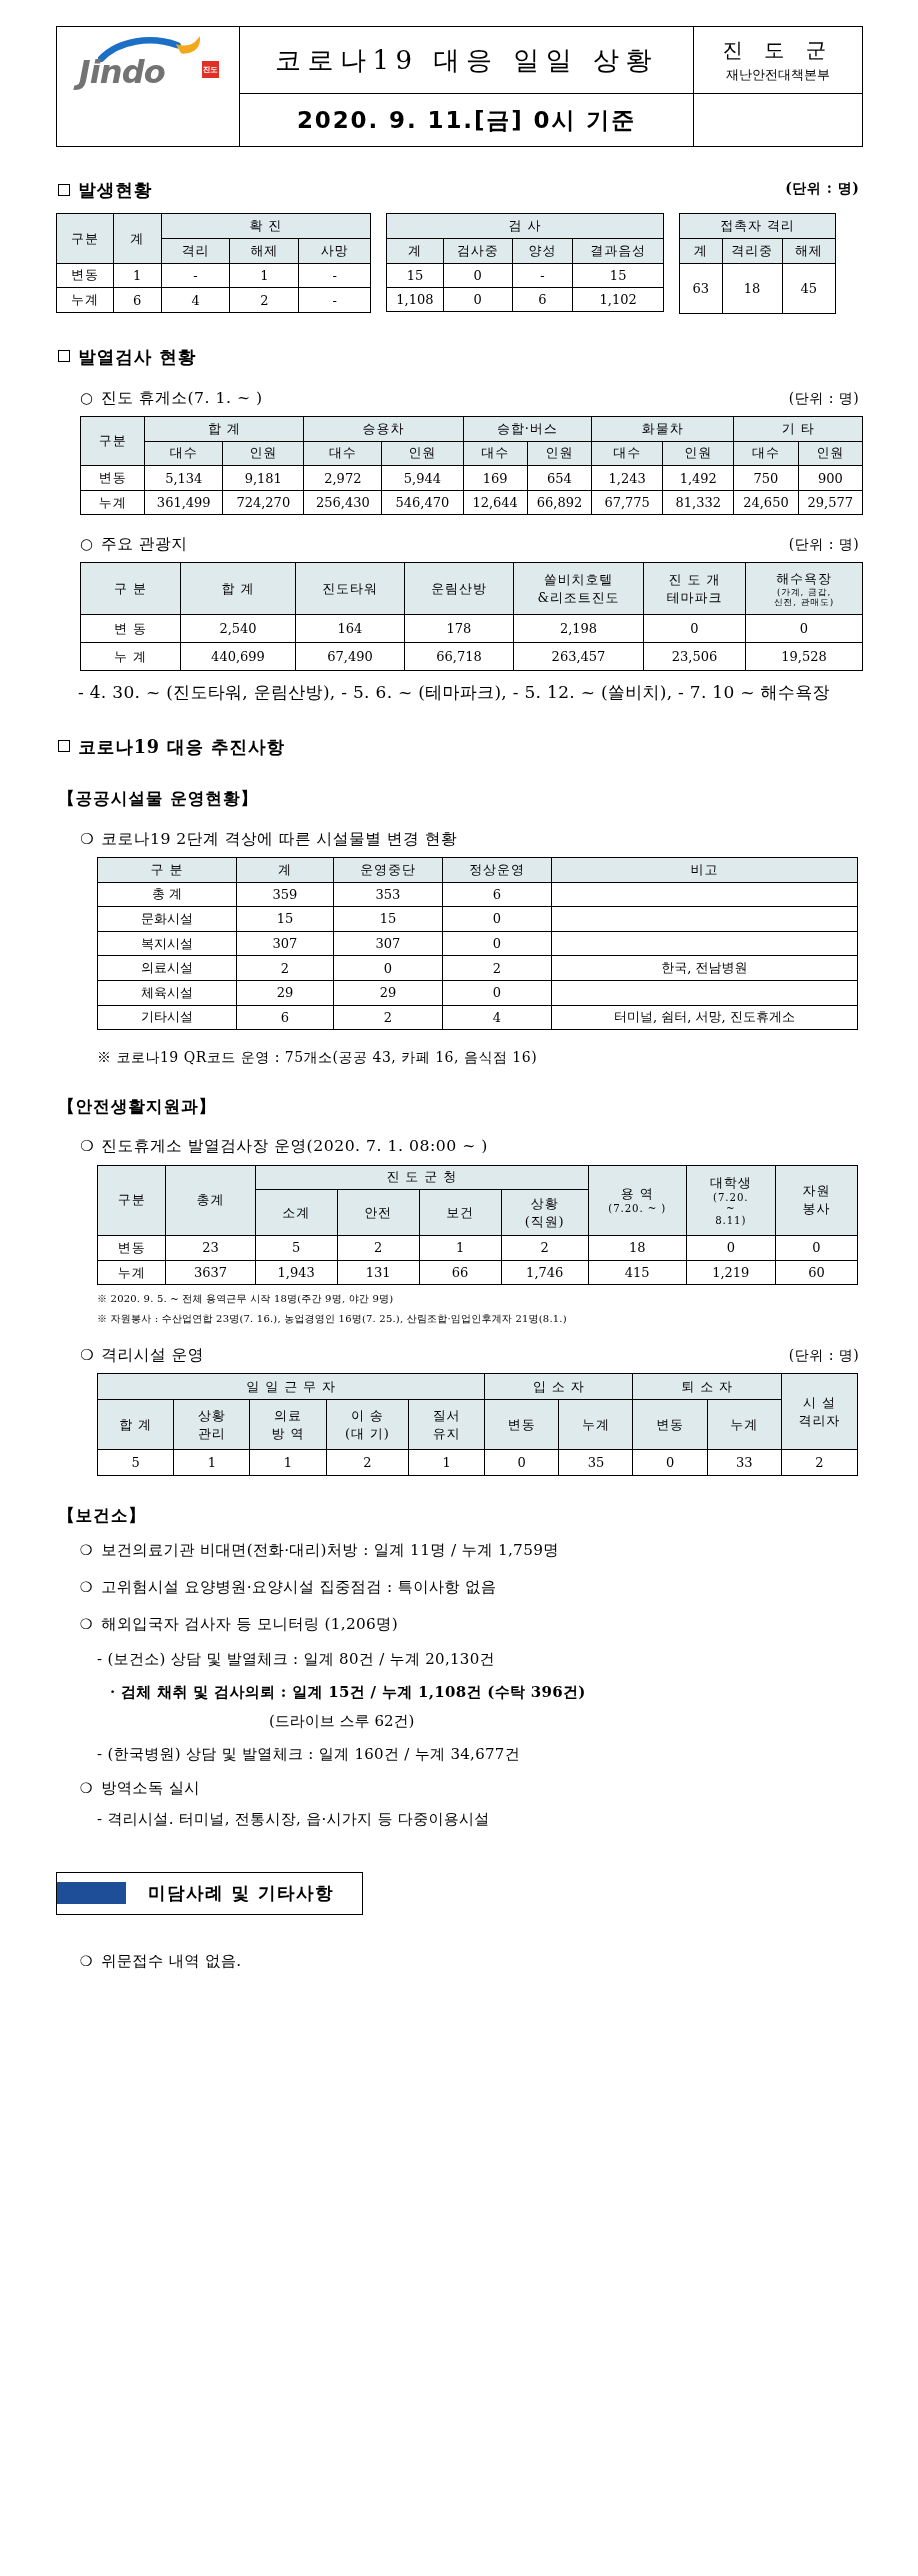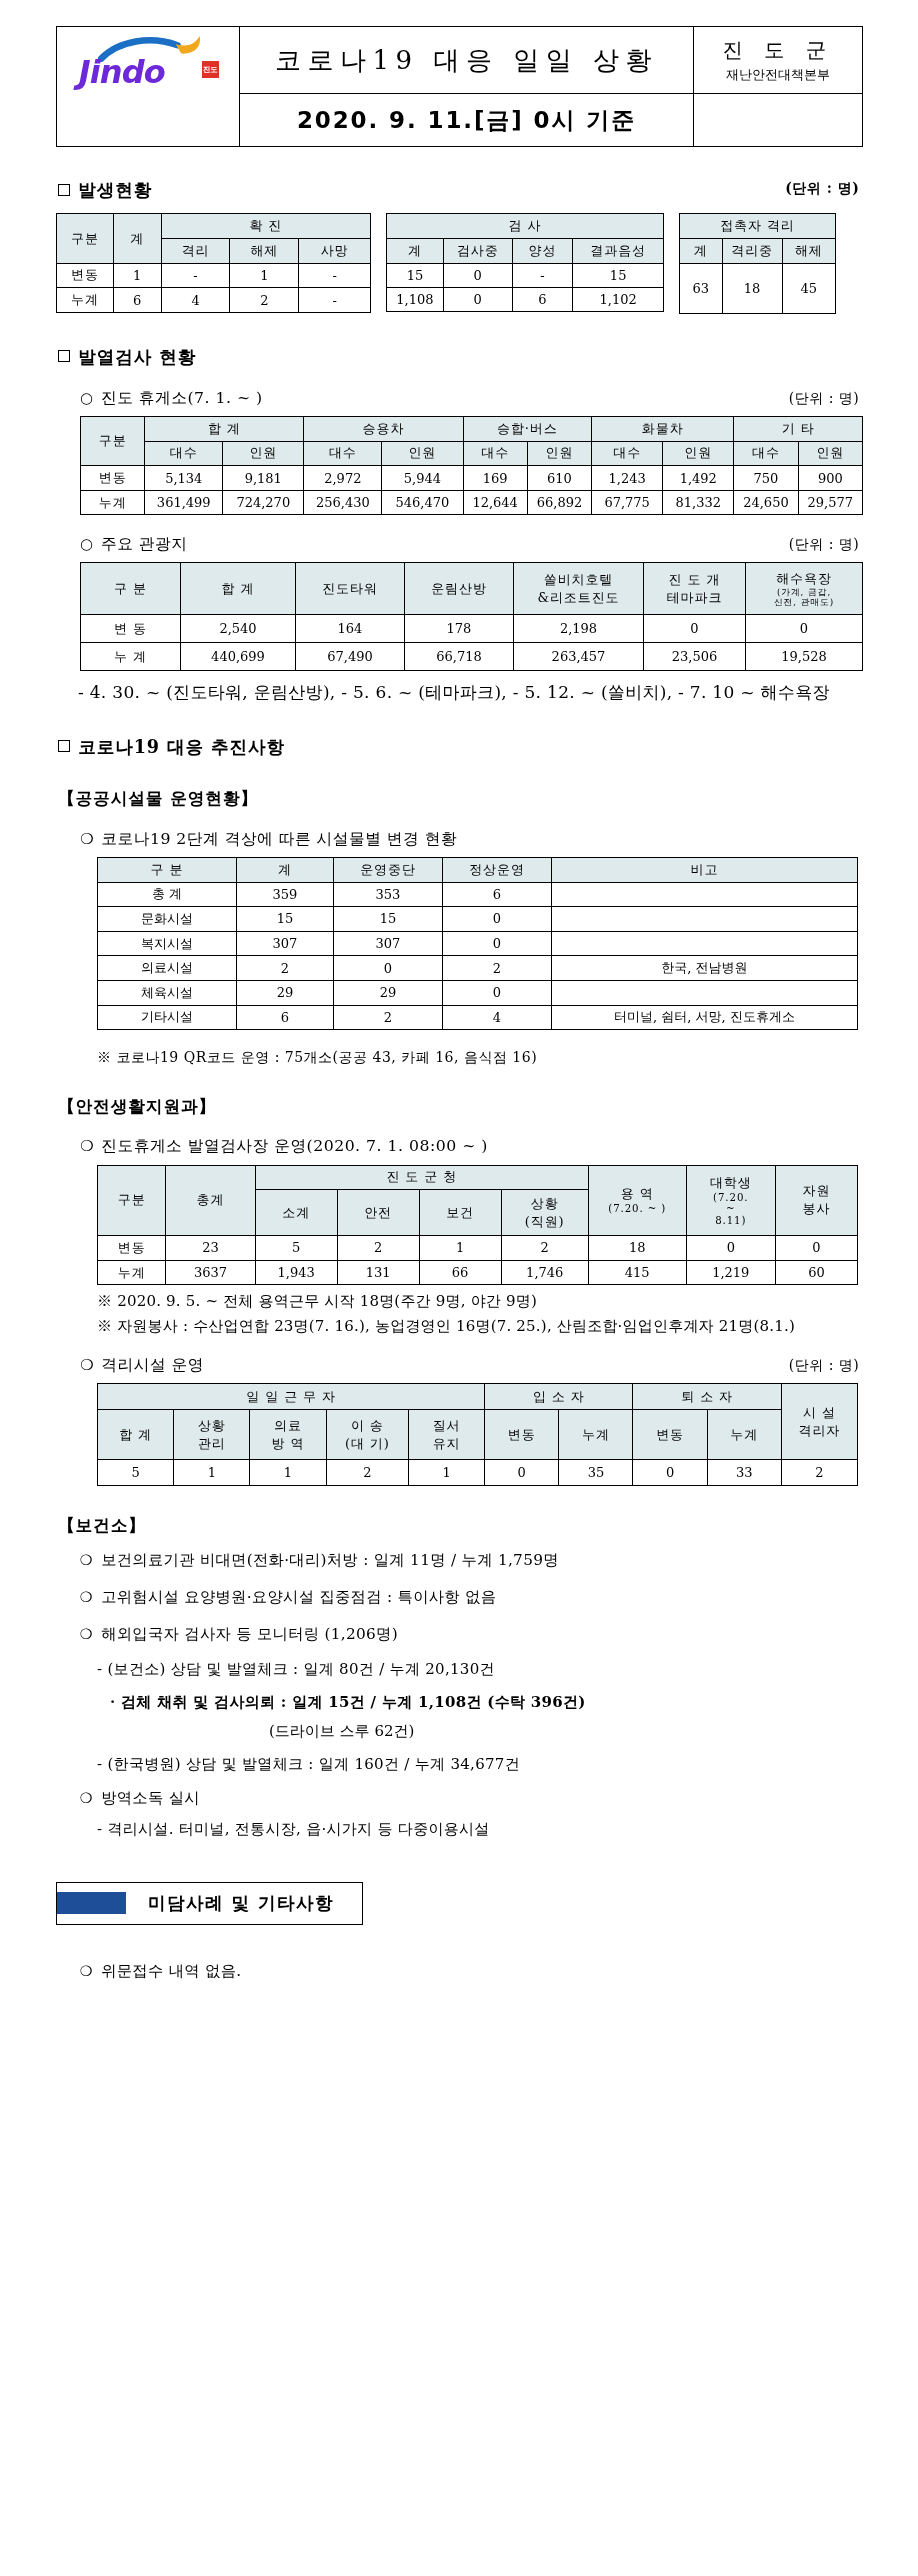--- a/index.html
+++ b/index.html
@@ -19,21 +19,21 @@
   .dh-cell { display: table-cell; border: 0.9px solid #000; vertical-align: middle; text-align: center; }
   .dh-logo { width: 183px; border-right: 1.9px solid #000; padding: 5.6px 0 3.7px 0; }
   .dh-mid { border-right: 1.9px solid #000; }
   .dh-right { width: 169px; padding: 3.7px 1.9px; }
 
   .logo-wrap { position: relative; width: 157px; height: 57px; margin: 0 auto; }
   .logo-text {
     position:absolute; left: 9.3px; top: 20.4px;
     font-family: "DejaVu Sans", sans-serif;
     font-weight: 800; font-style: italic; font-size: 32px;
-    color: #6d28d9; letter-spacing: -0.9px;
+    color: #737373; letter-spacing: -0.9px;
   }
   .logo-swoosh { position:absolute; left: 28px; top: 1.9px; width: 111px; height: 28px; }
   .logo-badge {
     position:absolute; right: 7.4px; top: 28px; width: 17.6px; height: 17.6px;
     background:#e03127; color:#fff; font-size: 7.4px; font-family:"DejaVu Sans",sans-serif;
     line-height: 17.6px; text-align:center; font-weight:700;
   }
 
   .title-main {
     font-size: 26px; letter-spacing: 6.5px; padding: 11px 0 10.2px 0;
@@ -75,21 +75,21 @@
   #t-test    { width: 278px; padding-left: 36px; }
   #t-contact { width: 157px; }
   #t-confirm td, #t-confirm th { height: 24px; }
   #t-test td, #t-test th { height: 24px; }
   #t-contact td, #t-contact th { height: 24px; }
 
   table.full { width: 100%; }
 
   
   p.note { font-size: 17px; margin: 9.3px 0 0 22px; letter-spacing: 0.3px; }
-  p.note2 { font-size: 15px; margin: 6.5px 0 0 13px; letter-spacing: 0.2px; }
+  p.note2 { font-size: 10px; margin: 6.5px 0 0 13px; letter-spacing: 0.2px; }
   p.star { font-size: 14px; margin: 18.5px 0 0 41px; letter-spacing: 0.5px; }
 
   
   ul.bl { list-style: none; margin: 13px 0 0 0; padding: 0; }
   ul.bl > li { font-size: 15.3px; margin: 0 0 15.7px 24px; letter-spacing: 0.3px; }
   ul.bl > li .ci { font-family:"DejaVu Sans", sans-serif; margin-right: 8.3px; font-size: 14px; }
   .dash { font-size: 15px; margin: 0 0 14px 41px; letter-spacing: 0.3px; }
   .dot  { font-size: 15px; font-weight: 700; margin: 0 0 9.3px 54px; letter-spacing: 0.3px; }
   .indent-right { font-size: 15px; margin: 0 0 14px 213px; }
 
@@ -244,21 +244,21 @@
       <th style="width:57px">대수</th>
       <th style="width:57px">인원</th>
     </tr>
     <tr>
       <th style="background:#fff">변동</th>
       <td class="thickL b">5,134</td>
       <td class="b">9,181</td>
       <td class="thickL">2,972</td>
       <td>5,944</td>
       <td>169</td>
-      <td>610</td>
+      <td>654</td>
       <td>1,243</td>
       <td>1,492</td>
       <td>750</td>
       <td>900</td>
     </tr>
     <tr>
       <th style="background:#fff">누계</th>
       <td class="thickL b">361,499</td>
       <td class="b">724,270</td>
       <td class="thickL">256,430</td>

